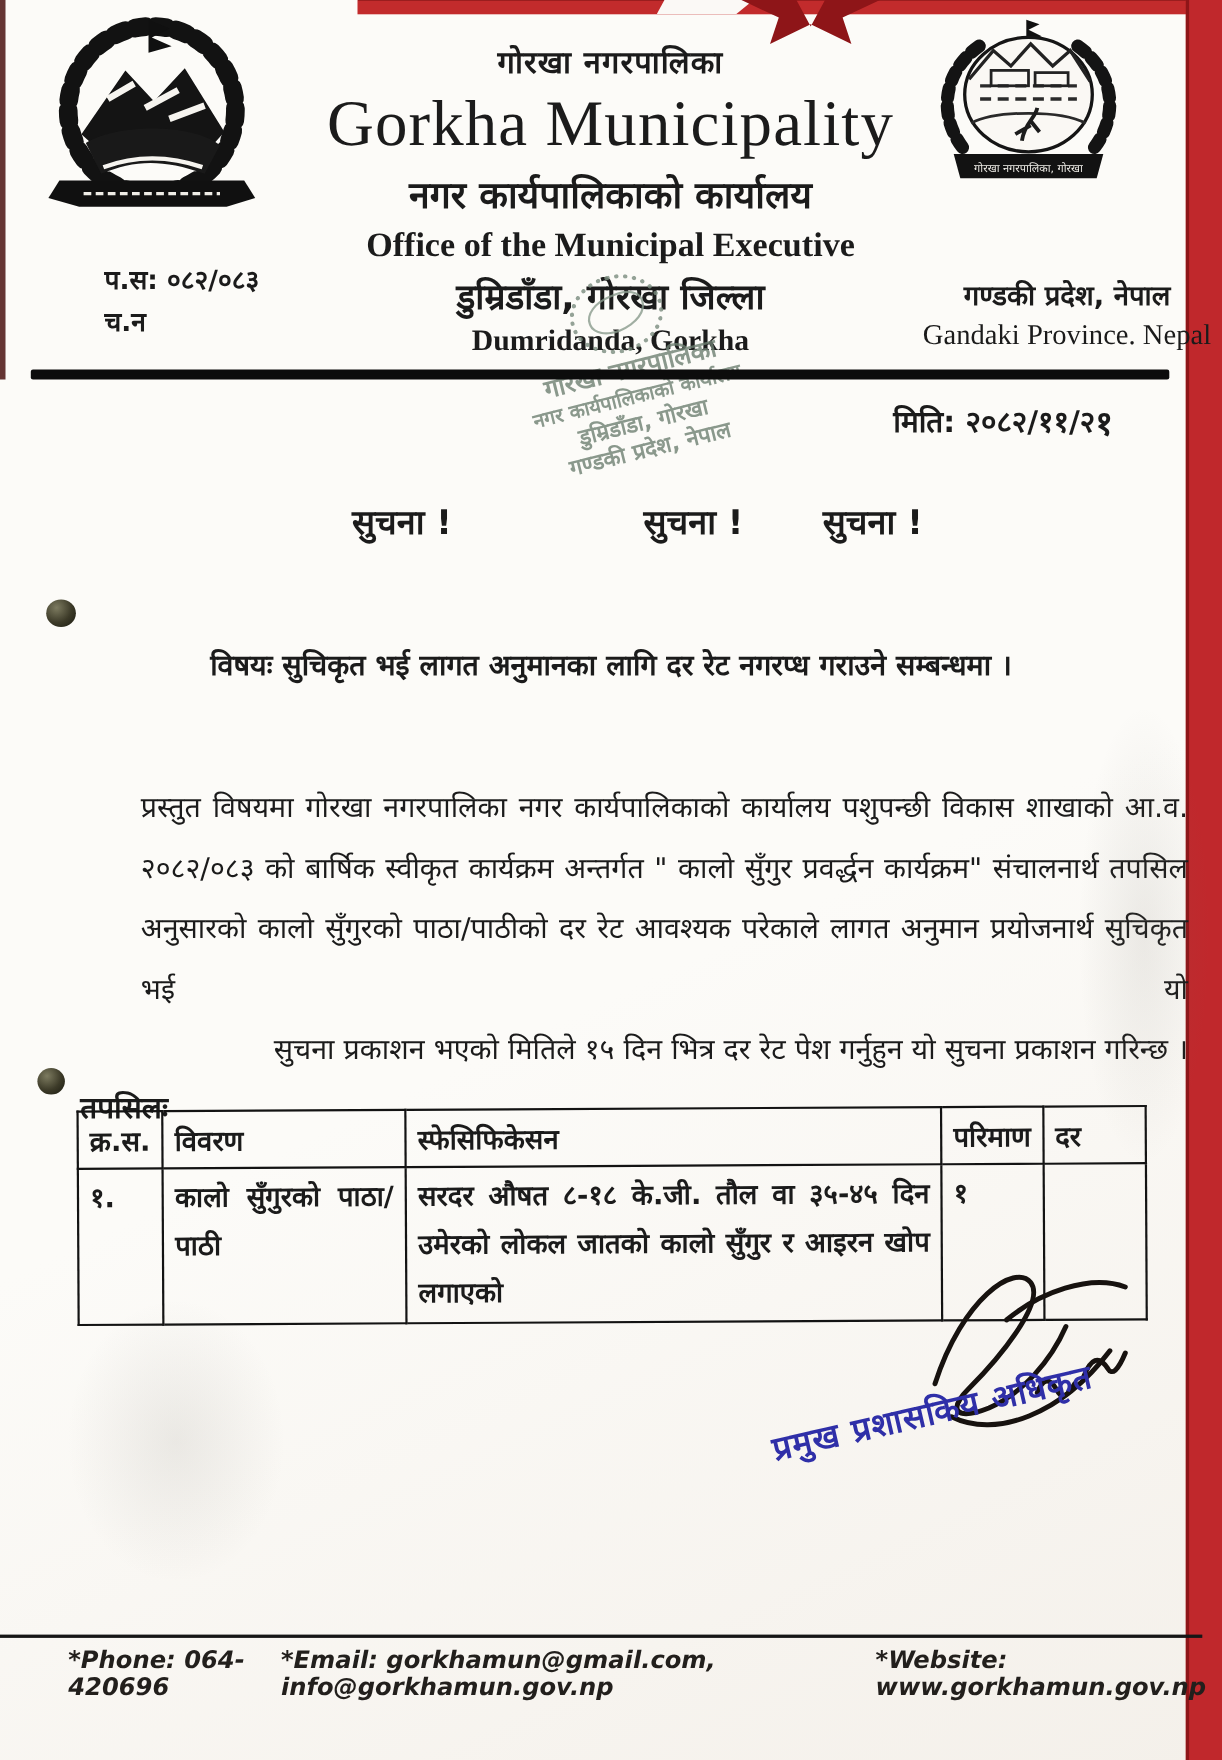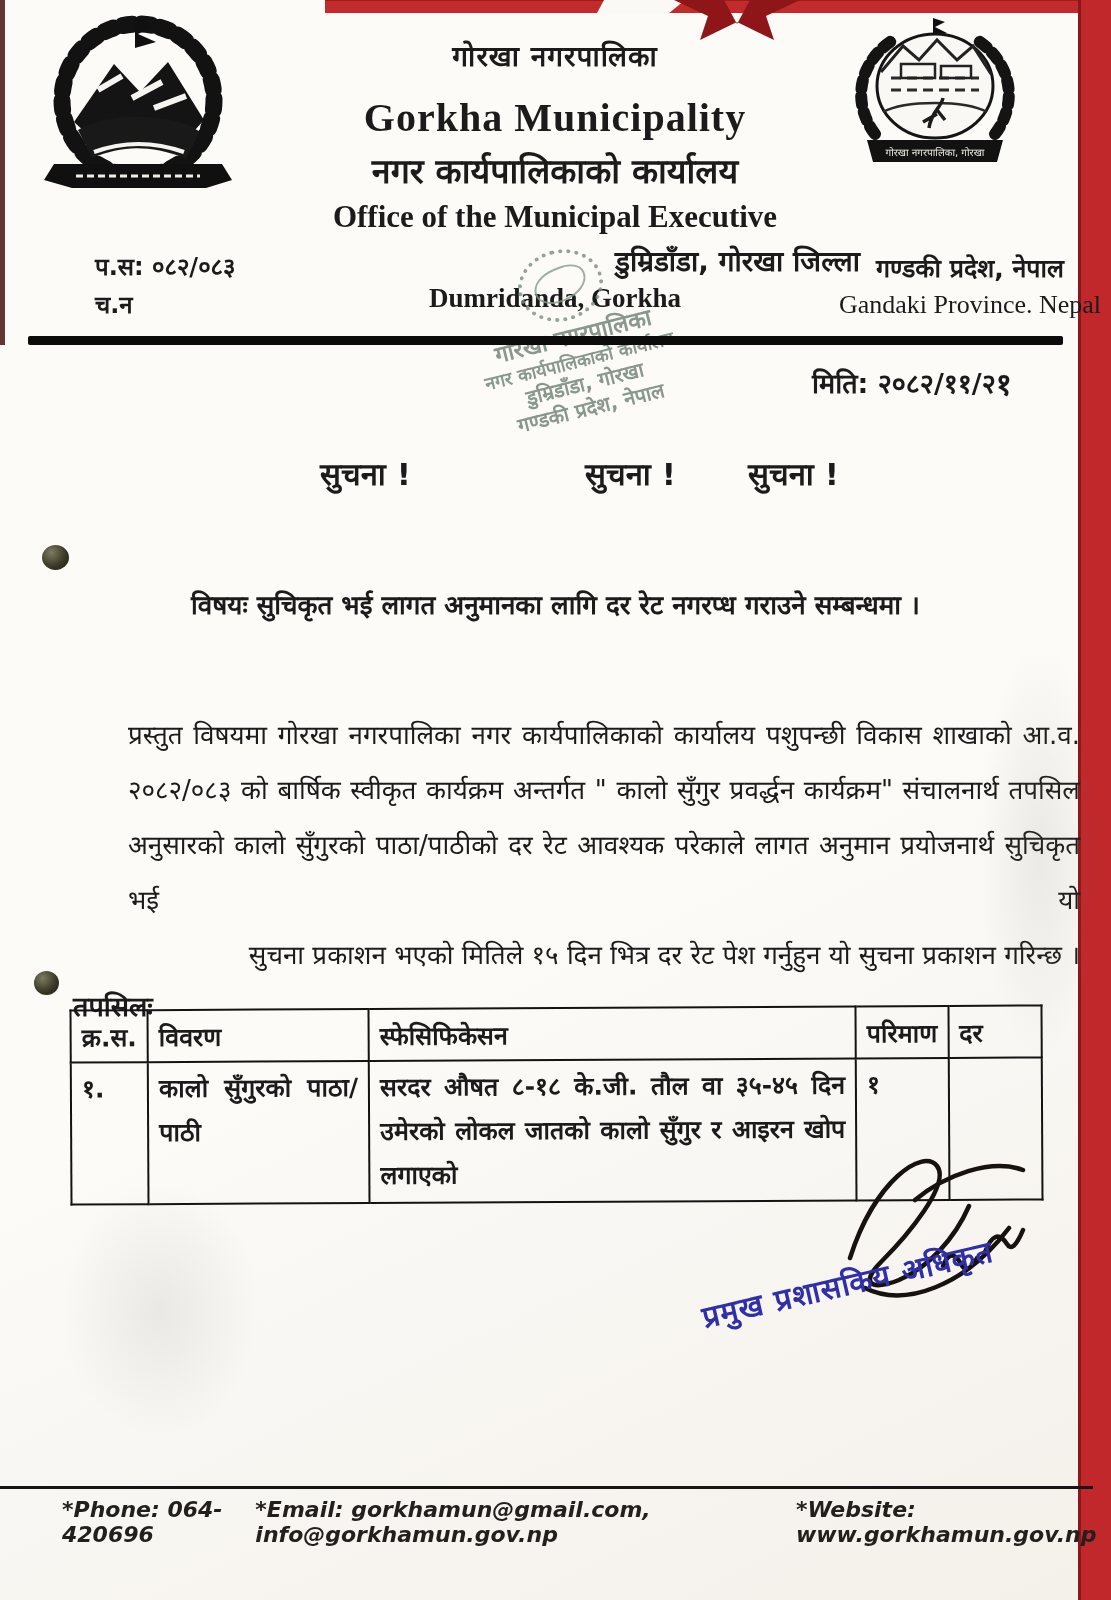--- a/index.html
+++ b/index.html
@@ -13,26 +13,26 @@
   .np{font-family:"DejaVu Sans",sans-serif;}
   .en-serif{font-family:"Liberation Serif","DejaVu Serif",serif;}
   
   .top-band{left:325px;top:0;width:786px;height:13px;background:#c22b2c;box-shadow:0 1px 0 #9a1d1e inset;}
   .band-notch{left:597px;top:0;width:88px;height:13px;background:#fbf9f6;clip-path:polygon(8% 0,100% 0,82% 100%,0 100%);}
   .right-strip{right:0;top:0;width:30px;height:1600px;background:#c0282c;border-left:3px solid #8e1518;}
   .left-strip{left:0;top:0;width:5px;height:345px;background:#4a1210;opacity:.85;}
   
   .head-center{left:250px;top:36px;width:610px;text-align:center;}
   .h-np1{font-size:28px;font-weight:bold;letter-spacing:1px;}
-  .h-en1{font-size:40px;font-weight:bold;letter-spacing:1px;margin-top:20px;}
+  .h-en1{font-size:59px;font-weight:normal;letter-spacing:1px;margin-top:4px;}
   .h-np2{font-size:34px;font-weight:600;margin-top:6px;}
   .h-en2{font-size:31px;font-weight:600;margin-top:6px;}
-  .h-np3{font-size:28px;font-weight:600;margin-top:6px;text-align:right;}
+  .h-np3{font-size:32px;font-weight:600;margin-top:6px;}
   .h-en3{font-size:27px;font-weight:600;margin-top:4px;}
-  .refs{left:95px;top:248px;font-size:24px;line-height:38px;font-weight:600;}
+  .refs{left:95px;top:236px;font-size:24px;line-height:38px;font-weight:600;}
   .province{left:835px;top:250px;width:270px;text-align:center;}
   .prov-np{font-size:25px;font-weight:600;}
   .prov-en{font-size:26px;margin-top:6px;}
   
   .ink-stamp{left:438px;top:248px;width:270px;text-align:center;transform:rotate(-14deg);
     color:#6e8072;opacity:.8;line-height:1.25;}
   .stamp-circle{width:78px;height:64px;margin:0 auto 2px auto;border:4px dotted #7b8d7f;
     border-radius:50%;position:relative;}
   .stamp-circle::after{content:"";position:absolute;left:12px;top:14px;width:50px;height:30px;
     border:2px solid #8a9b8d;border-radius:50% 40% 55% 45%;transform:rotate(-8deg);}

